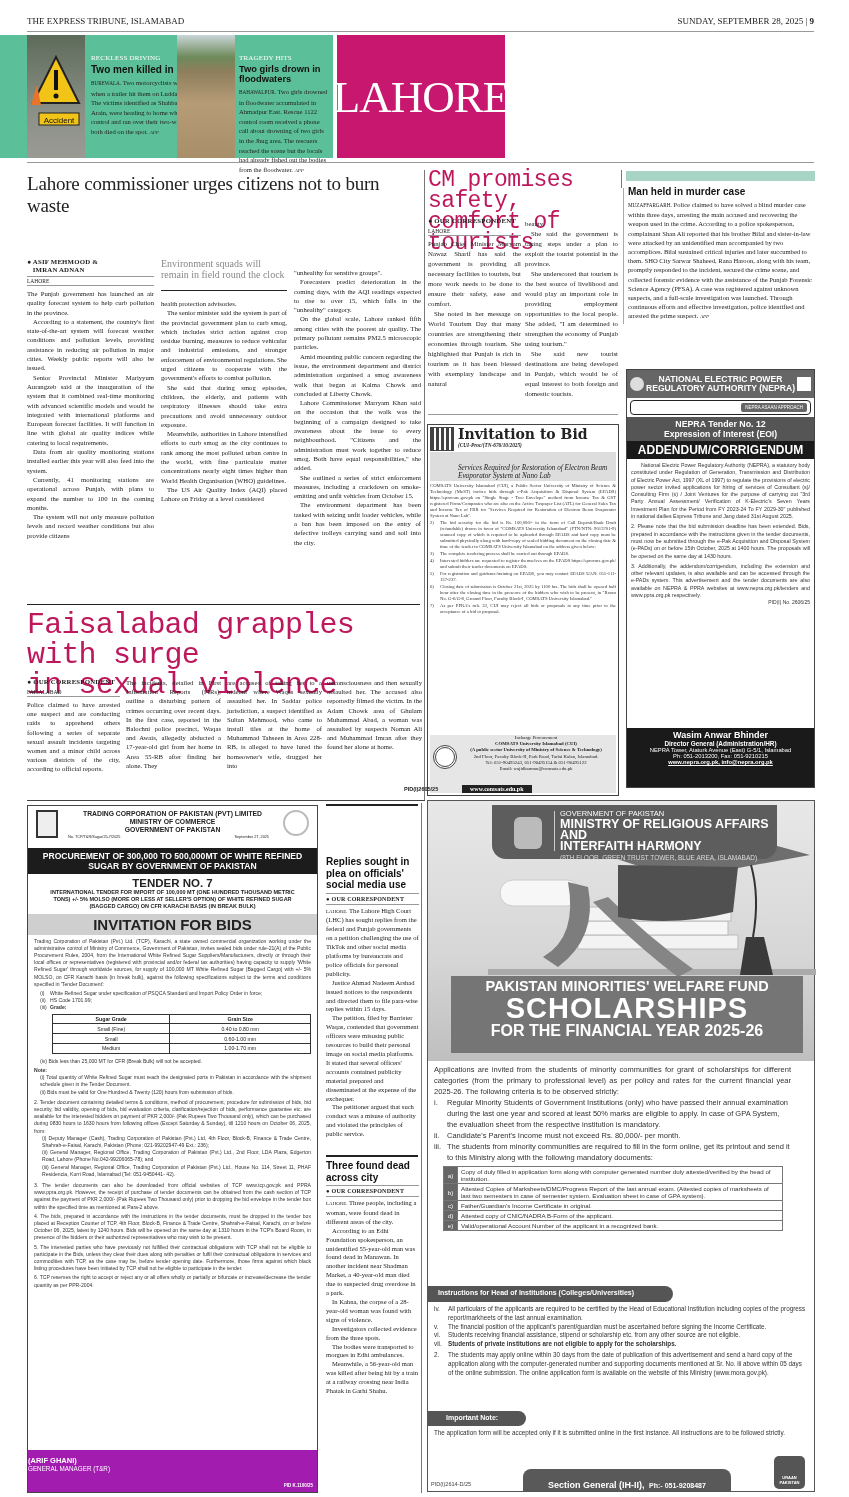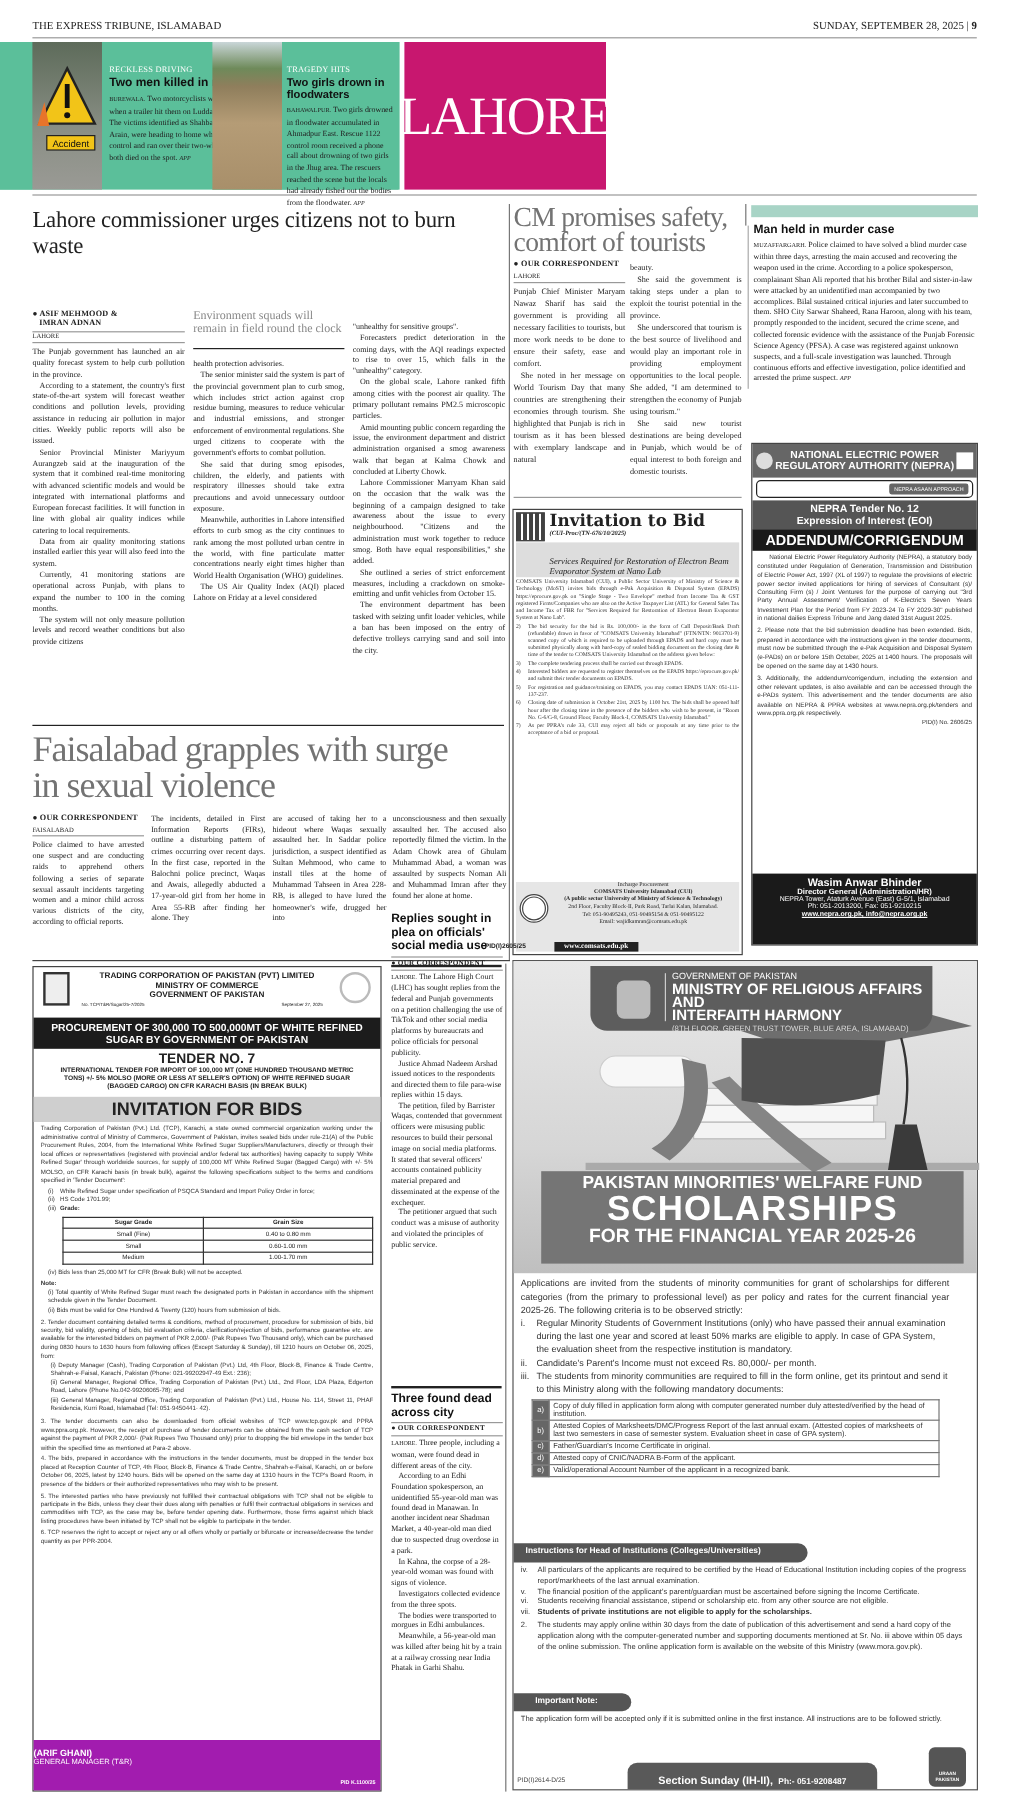--- a/index.html
+++ b/index.html
@@ -9,21 +9,21 @@
 .masthead b{font-weight:bold}
 .teaser{top:35px;height:123px;background:#5bbf9a;display:flex}
 .teaser .photo{width:58px;height:123px;flex:none}
 .teaser .txt{padding:19px 4px 0 6px;font-family:"Liberation Serif",serif}
 .teaser .kicker{font-size:7px;color:#fff;letter-spacing:.2px}
 .teaser .hd{font-family:"Liberation Sans",sans-serif;font-weight:bold;font-size:10px;color:#111;margin:2px 0 3px}
 .teaser .body{font-size:6.6px;line-height:9.6px;color:#222}
 .lahore{left:337px;top:35px;width:168px;height:123px;background:#c8176f;color:#fff;font-family:"Liberation Serif",serif;font-size:45px;display:flex;align-items:center;justify-content:center;letter-spacing:-1px}
 .rule{height:1px;background:#999}
 .h1big{font-family:"DejaVu Serif",serif;font-weight:bold;font-size:35px;line-height:35px;letter-spacing:-1.3px;color:#111}
-.h1light{font-family:Liberation Serif, serif;font-size:34px;line-height:34px;color:#737373;letter-spacing:-0.6px}
+.h1light{font-family:Liberation Mono, monospace;font-size:34px;line-height:34px;color:#be185d;letter-spacing:-0.6px}
 .deck{font-family:"Liberation Serif",serif;font-size:19px;color:#222;letter-spacing:-.2px}
 .byline{font-family:"Liberation Serif",serif;font-size:6.8px;font-weight:bold;letter-spacing:.2px;line-height:8px}
 .dateline{font-family:"Liberation Serif",serif;font-size:5.5px;border-top:1px solid #999;border-bottom:1px solid #999;padding:1px 0;margin:2px 0 3px}
 .col{font-family:"Liberation Serif",serif;font-size:6.7px;line-height:9.3px;text-align:justify;color:#222}
 .col p{text-indent:6px}
 .col p.first{text-indent:0}
 .pullq{font-family:"Liberation Serif",serif;font-size:10px;color:#888;line-height:11px}
 .ad{border:1px solid #444;background:#fff}
 .sans{font-family:"Liberation Sans",sans-serif}
 .vr{width:1px;background:#777}
@@ -381,21 +381,21 @@
   </div>
   <div class="sans" style="position:absolute;left:0;right:0;bottom:0;height:42px;background:#a21caf;color:#fff;text-align:left;padding-top:6px">
     <div style="font-weight:bold;font-size:7.5px">(ARIF GHANI)</div>
     <div style="font-size:6.3px">GENERAL MANAGER (T&amp;R)</div>
     <div style="position:absolute;right:4px;bottom:4px;font-size:4.5px;font-weight:bold">PID K.1100/25</div>
   </div>
 </div>
 
 <div class="abs vr" style="left:421px;top:803px;height:690px"></div>
 <div class="abs" style="left:326px;top:804px;width:92px;height:2px;background:#222"></div>
-<div class="abs" style="left:326px;top:760px;width:93px">
+<div class="abs" style="left:326px;top:856px;width:93px">
   <div class="sans" style="font-weight:bold;font-size:10px;line-height:11.5px;color:#111">Replies sought in plea on officials' social media use</div>
   <div class="byline" style="font-size:6px;border-top:1px solid #999;border-bottom:1px solid #999;margin:2px 0 2px;padding:1px 0"><span>●</span> <span>OUR CORRESPONDENT</span></div>
   <div class="col" style="font-size:6.6px;line-height:8.9px;text-align:left">
     <p class="first"><span style="font-size:5px">LAHORE.</span> <span>The Lahore High Court (LHC) has sought replies from the federal and Punjab governments on a petition challenging the use of TikTok and other social media platforms by bureaucrats and police officials for personal publicity.</span></p>
     <p>Justice Ahmad Nadeem Arshad issued notices to the respondents and directed them to file para-wise replies within 15 days.</p>
     <p>The petition, filed by Barrister Waqas, contended that government officers were misusing public resources to build their personal image on social media platforms. It stated that several officers' accounts contained publicity material prepared and disseminated at the expense of the exchequer.</p>
     <p>The petitioner argued that such conduct was a misuse of authority and violated the principles of public service.</p>
   </div>
 </div>
 <div class="abs" style="left:326px;top:1155px;width:92px;height:2px;background:#222"></div>
@@ -501,15 +501,15 @@
         <span>Students of private institutions are not eligible to apply for the scholarships.</span>
       </div>
     <div style="display:flex;margin-top:2px">
         <span style="width:14px;flex:none">2.</span>
         <span>The students may apply online within 30 days from the date of publication of this advertisement and send a hard copy of the application along with the computer-generated number and supporting documents mentioned at Sr. No. iii above within 05 days of the online submission. The online application form is available on the website of this Ministry (www.mora.gov.pk).</span>
       </div>
   </div>
   <div class="sans" style="position:absolute;left:0;top:610px;width:98px;height:15px;background:#555;color:#fff;font-weight:bold;font-size:7px;padding:3px 0 0 18px;border-radius:0 9px 9px 0">Important Note:</div>
   <div class="sans" style="position:absolute;left:6px;right:20px;top:628px;font-size:6.3px;line-height:8.8px;color:#333">The application form will be accepted only if it is submitted online in the first instance. All instructions are to be followed strictly.</div>
   <div class="sans" style="position:absolute;left:3px;bottom:4px;font-size:5.5px;color:#444">PID(I)2614-D/25</div>
-  <div class="sans" style="position:absolute;left:95px;bottom:0;width:208px;height:22px;background:#595959;color:#fff;border-radius:8px 8px 0 0;text-align:center;padding-top:5px;font-weight:bold"><span style="font-size:9px">Section Sunday (IH-II),</span> <span style="font-size:7px">Ph:- 051-9208487</span></div>
+  <div class="sans" style="position:absolute;left:95px;bottom:0;width:208px;height:22px;background:#595959;color:#fff;border-radius:8px 8px 0 0;text-align:center;padding-top:5px;font-weight:bold"><span style="font-size:9px">Section General (IH-II),</span> <span style="font-size:7px">Ph:- 051-9208487</span></div>
   <div class="sans" style="position:absolute;right:9px;bottom:2px;width:31px;height:33px;background:#555;border-radius:5px;color:#fff;font-size:4px;font-weight:bold;text-align:center;padding-top:20px;line-height:4.5px">URAAN PAKISTAN</div>
 </div>
 
 </body></html>

